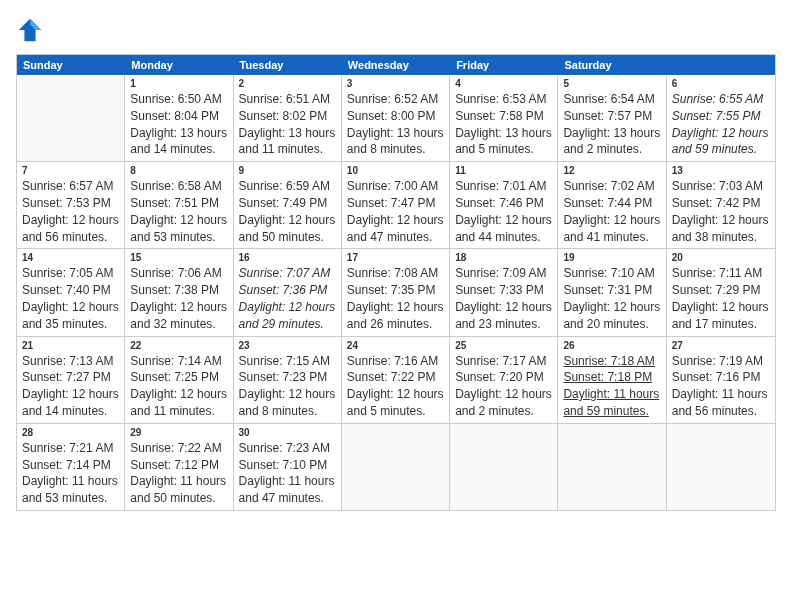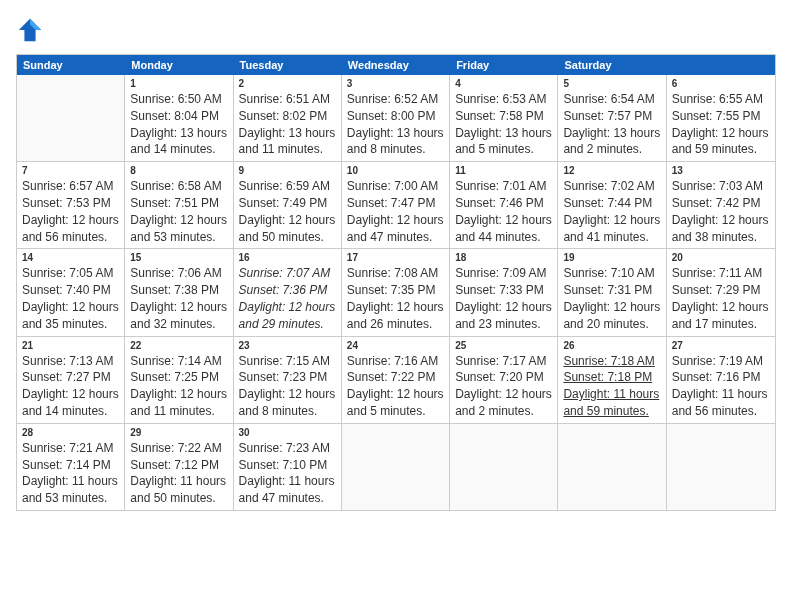--- a/index.html
+++ b/index.html
@@ -172,21 +172,21 @@
           </div>
           <div class="cal-cell">
             <span class="day-num">5</span>
             <div class="day-info" style="white-space: pre-line;">Sunrise: 6:54 AM
 Sunset: 7:57 PM
 Daylight: 13 hours
 and 2 minutes.</div>
           </div>
           <div class="cal-cell">
             <span class="day-num">6</span>
-            <div class="day-info" style="white-space: pre-line;">Sunrise: 6:55 AM
+            <div class="day-info" style="white-space: pre-line; font-style: italic;">Sunrise: 6:55 AM
 Sunset: 7:55 PM
 Daylight: 12 hours
 and 59 minutes.</div>
           </div>
         </div>
         <div class="cal-row">
           <div class="cal-cell">
             <span class="day-num">7</span>
             <div class="day-info" style="white-space: pre-line;">Sunrise: 6:57 AM
 Sunset: 7:53 PM

